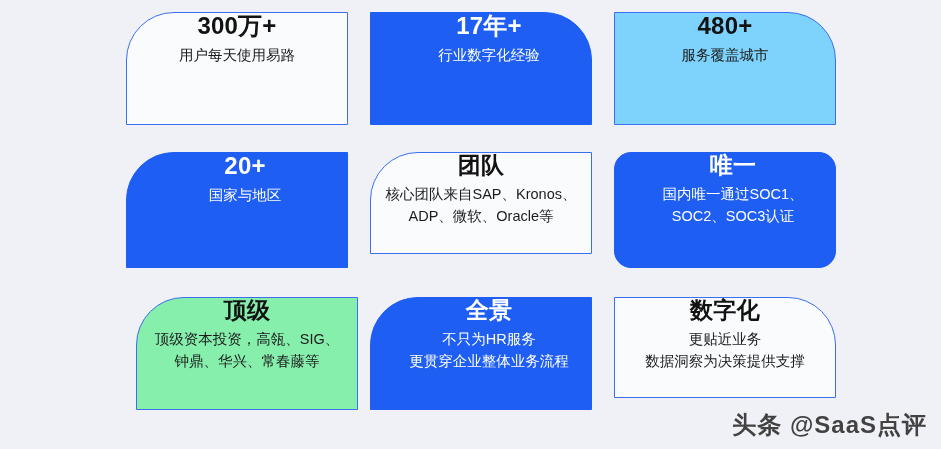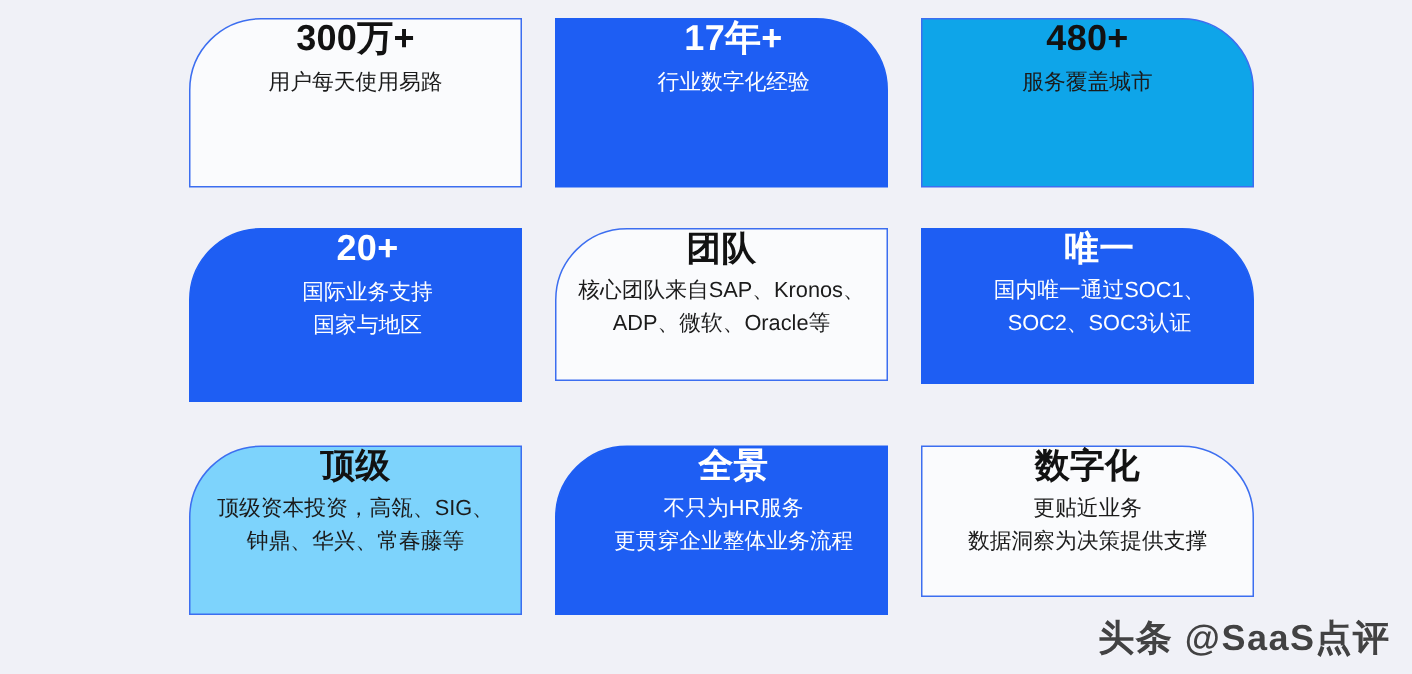--- a/index.html
+++ b/index.html
@@ -106,48 +106,47 @@
       <div class="card-body">
         <div class="card-line"><span>用户每天使用易路</span></div>
       </div>
     </div>
     <div class="card solid r-tr" style="left: 370px; top: 12px; width: 222px; height: 113px; background: rgb(30, 94, 243); border-color: rgb(30, 94, 243);">
       <div class="card-title num">17年+</div>
       <div class="card-body">
         <div class="card-line"><span>行业数字化经验</span></div>
       </div>
     </div>
-    <div class="card light r-tr" style="left: 614px; top: 12px; width: 222px; height: 113px; background: #0ea5e9; border-color: rgb(60, 110, 240);">
+    <div class="card light r-tr" style="left: 614px; top: 12px; width: 222px; height: 113px; background: #7dd3fc; border-color: rgb(60, 110, 240);">
       <div class="card-title num">480+</div>
       <div class="card-body">
         <div class="card-line"><span>服务覆盖城市</span></div>
       </div>
     </div>
     <div class="card solid r-tl" style="left: 126px; top: 152px; width: 222px; height: 116px; background: rgb(30, 94, 243); border-color: rgb(30, 94, 243);">
       <div class="card-title num">20+</div>
       <div class="card-body">
-        <div class="card-line"><span>国际业务支持</span></div>
         <div class="card-line"><span>国家与地区</span></div>
       </div>
     </div>
     <div class="card light r-tl" style="left: 370px; top: 152px; width: 222px; height: 102px; background: rgb(250, 251, 253); border-color: rgb(60, 110, 240);">
       <div class="card-title">团队</div>
       <div class="card-body">
         <div class="card-line"><span>核心团队来自SAP、Kronos、</span></div>
         <div class="card-line"><span>ADP、微软、Oracle等</span></div>
       </div>
     </div>
-    <div class="card solid r-tr" style="left: 614px; top: 152px; width: 222px; height: 104px; background: rgb(30, 94, 243); border-color: rgb(30, 94, 243);">
+    <div class="card solid r-tr" style="left: 614px; top: 152px; width: 222px; height: 116px; background: rgb(30, 94, 243); border-color: rgb(30, 94, 243); border-radius: 17px;">
       <div class="card-title">唯一</div>
       <div class="card-body">
         <div class="card-line"><span>国内唯一通过SOC1、</span></div>
         <div class="card-line"><span>SOC2、SOC3认证</span></div>
       </div>
     </div>
-    <div class="card light r-tl" style="left: 126px; top: 297px; width: 222px; height: 113px; background: #7dd3fc; border-color: rgb(60, 110, 240);">
+    <div class="card light r-tl" style="left: 136px; top: 297px; width: 222px; height: 113px; background: #86efac; border-color: rgb(60, 110, 240);">
       <div class="card-title">顶级</div>
       <div class="card-body">
         <div class="card-line"><b>顶级资本</b><span>投资，高瓴、SIG、</span></div>
         <div class="card-line"><span>钟鼎、华兴、常春藤等</span></div>
       </div>
     </div>
     <div class="card solid r-tl" style="left: 370px; top: 297px; width: 222px; height: 113px; background: rgb(30, 94, 243); border-color: rgb(30, 94, 243);">
       <div class="card-title">全景</div>
       <div class="card-body">
         <div class="card-line"><span>不只为HR服务</span></div>

